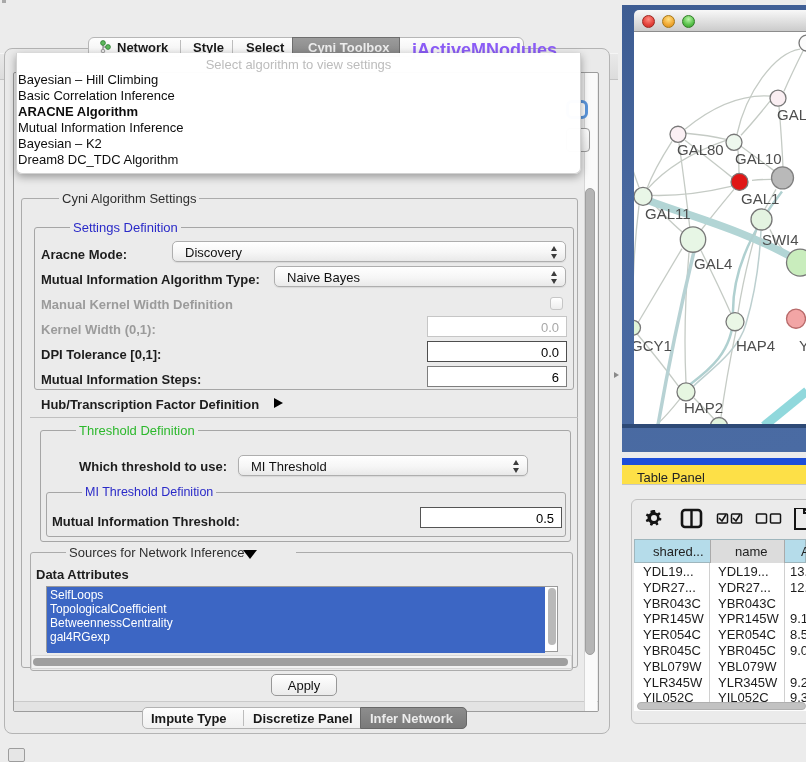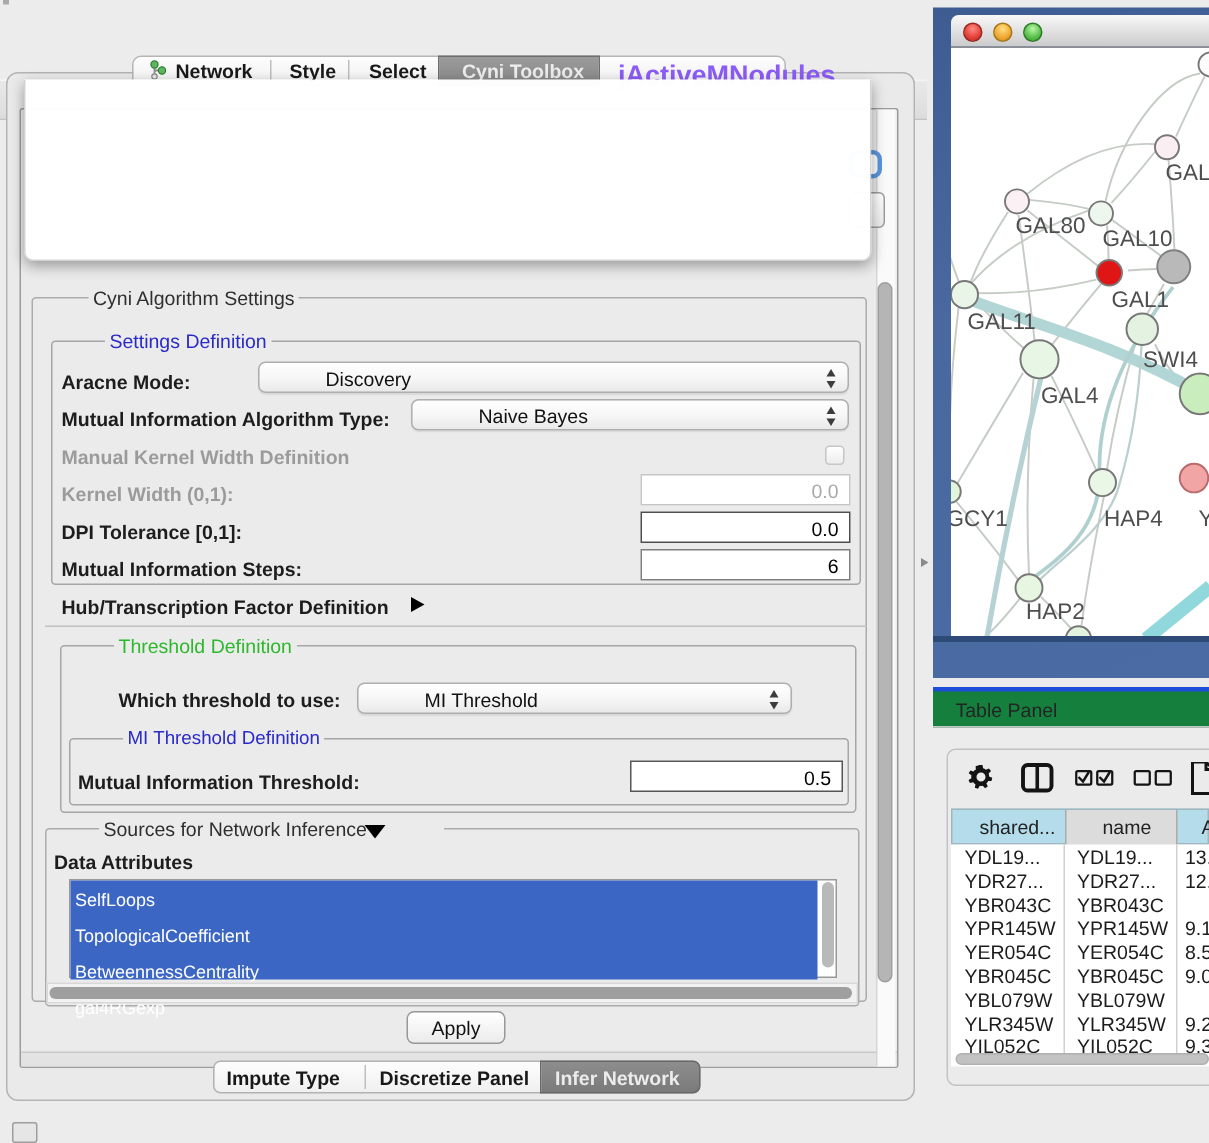--- a/index.html
+++ b/index.html
@@ -4,21 +4,21 @@
 <style>
   * { margin:0; padding:0; box-sizing:border-box; }
   html,body { width:806px; height:762px; background:#ececec; overflow:hidden;
     font-family:"Liberation Sans", sans-serif; position:relative; }
   .abs { position:absolute; }
   .lbl { font-size:13px; font-weight:bold; color:#1d1d1d; }
   .lbl.dis { color:#9b9b9b; }
   .combo { position:absolute; border:1px solid #aeaeae; border-radius:5px;
     background:linear-gradient(#ffffff 0%,#f6f6f6 55%,#e9e9e9 100%);
     height:21px; font-size:13px; color:#111; box-shadow:0 1px 1px rgba(0,0,0,0.08);}
-  .combo span.txt { position:absolute; left:12px; top:3px;margin-left:32px; }
+  .combo span.txt { position:absolute; left:12px; top:3px; }
   .spin { position:absolute; right:7px; top:4px; width:7px; height:13px; }
   .spin:before { content:""; position:absolute; left:0; top:0;
     border-left:3.5px solid transparent; border-right:3.5px solid transparent;
     border-bottom:5px solid #3c3c3c; }
   .spin:after { content:""; position:absolute; left:0; bottom:0;
     border-left:3.5px solid transparent; border-right:3.5px solid transparent;
     border-top:5px solid #3c3c3c; }
   .field { position:absolute; background:#ffffff; height:21px; font-size:13px;
     text-align:right; padding-right:7px; padding-top:3px; }
   .gbox { position:absolute; border:1px solid #a6a6a6; border-radius:3px; }
@@ -116,21 +116,21 @@
 <div class="gbox" style="left:30px;top:552px;width:543px;height:119px;border-color:#ababab;"></div>
 <div class="gtitle" style="left:34px;top:545px;width:230px;color:#2f2f2f;">Sources for Network Inference</div>
 <div class="abs" style="left:243px;top:550px;width:0;height:0;border-left:7px solid transparent;
   border-right:7px solid transparent;border-top:9px solid #000;z-index:3;"></div>
 
 <span class="lbl abs" style="left:36px;top:567px;">Data Attributes</span>
 
 <div class="abs" style="left:46px;top:586px;width:512px;height:66px;background:#ffffff;
   border:1px solid #999;">
   <div style="position:absolute;left:0;top:0;width:498px;height:66px;background:#3c66c4;
-    color:#fff;font-size:12px;line-height:24px;padding:1px 0 0 3px;white-space:pre;">SelfLoops
+    color:#fff;font-size:12px;line-height:14px;padding:1px 0 0 3px;white-space:pre;">SelfLoops
 TopologicalCoefficient
 BetweennessCentrality
 gal4RGexp</div>
   <div style="position:absolute;right:1px;top:1px;width:8px;height:57px;background:#b9b9b9;
     border-radius:4px;"></div>
 </div>
 
 <div class="abs" style="left:31px;top:655px;width:541px;height:14px;background:#f2f2f2;
   border:1px solid #d8d8d8;"></div>
 <div class="abs" style="left:33px;top:658px;width:535px;height:8px;background:#9f9f9f;border-radius:4px;"></div>
@@ -143,20 +143,27 @@
   border-top:1px solid #c9c9c9;"></div>
 
 <div class="abs" style="left:584px;top:73px;width:13px;height:638px;background:#fafafa;
   border-left:1px solid #d6d6d6;"></div>
 <div class="abs" style="left:585px;top:188px;width:10px;height:467px;background:#b5b5b5;
   border:1px solid #9f9f9f;border-radius:6px;"></div>
 
 <div id="popup" class="abs" style="left:16px;top:53px;width:565px;height:121px;
   background:rgba(255,255,255,0.98); border:1px solid #d2d2d2;border-top:none;
   border-radius:0 0 6px 6px; box-shadow:0 3px 9px rgba(0,0,0,0.35); z-index:50;">
+  <div style="position:absolute;left:0;top:4px;width:100%;text-align:center;font-size:13px;color:#bcbcbc;">Select algorithm to view settings</div>
+  <div style="position:absolute;left:1px;top:19px;font-size:13px;color:#0d0d0d;line-height:16px;white-space:pre;">Bayesian – Hill Climbing
+Basic Correlation Inference
+<b>ARACNE Algorithm</b>
+Mutual Information Inference
+Bayesian – K2
+Dream8 DC_TDC Algorithm</div>
 </div>
 
 <div class="abs" style="left:566px;top:100px;width:22px;height:19px;border:3px solid #5b95db;
   border-radius:6px;background:#fff;z-index:5;"></div>
 <div class="abs" style="left:566px;top:128px;width:24px;height:24px;border:1px solid #9b9b9b;
   border-radius:4px;background:linear-gradient(#fdfdfd,#ececec);z-index:5;"></div>
 
 <div class="abs" style="left:142px;top:707px;width:325px;height:22px;
   background:linear-gradient(#fdfdfd,#f0f0f0);border:1px solid #b2b2b2;border-radius:5px;"></div>
 <div class="abs" style="left:243px;top:710px;width:1px;height:16px;background:#bdbdbd;"></div>
@@ -250,22 +257,22 @@
     <text x="128" y="211">SWI4</text>
     <text x="60" y="235">GAL4</text>
     <text x="-3" y="317">GCY1</text>
     <text x="102" y="317">HAP4</text>
     <text x="165" y="317">YI</text>
     <text x="50" y="379">HAP2</text>
   </g>
 </svg>
 </div>
 
-<div class="abs" style="left:622px;top:458px;width:184px;height:27px;background:#15803d;
-  border-top:3px solid #1d4ed8;border-bottom:1px solid #c6c6c6;">
+<div class="abs" style="left:622px;top:458px;width:184px;height:27px;background:#fde047;
+  border-top:7px solid #1d4ed8;border-bottom:1px solid #c6c6c6;">
   <span style="position:absolute;left:15px;top:5px;font-size:13px;color:#242424;">Table Panel</span>
 </div>
 
 <div class="abs" style="left:631px;top:499px;width:180px;height:225px;background:#ebebeb;
   border:1px solid #c2c2c2;border-radius:6px 0 0 6px;"></div>
 
 <svg class="abs" style="left:644px;top:508px;" width="162" height="22" viewBox="0 0 162 22">
   <g fill="#141414">
     <path d="M9,2 L11,2 L11.4,4.2 A5,5 0 0 1 13.2,5.2 L15.3,4.3 L16.7,6 L15.1,7.6 A5,5 0 0 1 15.4,9.6 L17.5,10.5 L17,12.6 L14.8,12.6 A5,5 0 0 1 13.6,14.2 L14.5,16.3 L12.7,17.5 L11.2,15.8 A5,5 0 0 1 9.2,15.9 L8,17.8 L5.9,17.1 L6.3,14.9 A5,5 0 0 1 4.8,13.5 L2.6,14 L1.7,12 L3.6,10.8 A5,5 0 0 1 3.6,8.8 L1.8,7.5 L2.9,5.6 L5,6.3 A5,5 0 0 1 6.6,5 L6.4,2.8 Z M10,7 A3,3 0 1 0 10,13 A3,3 0 1 0 10,7 Z" fill-rule="evenodd"></path>
   </g>

